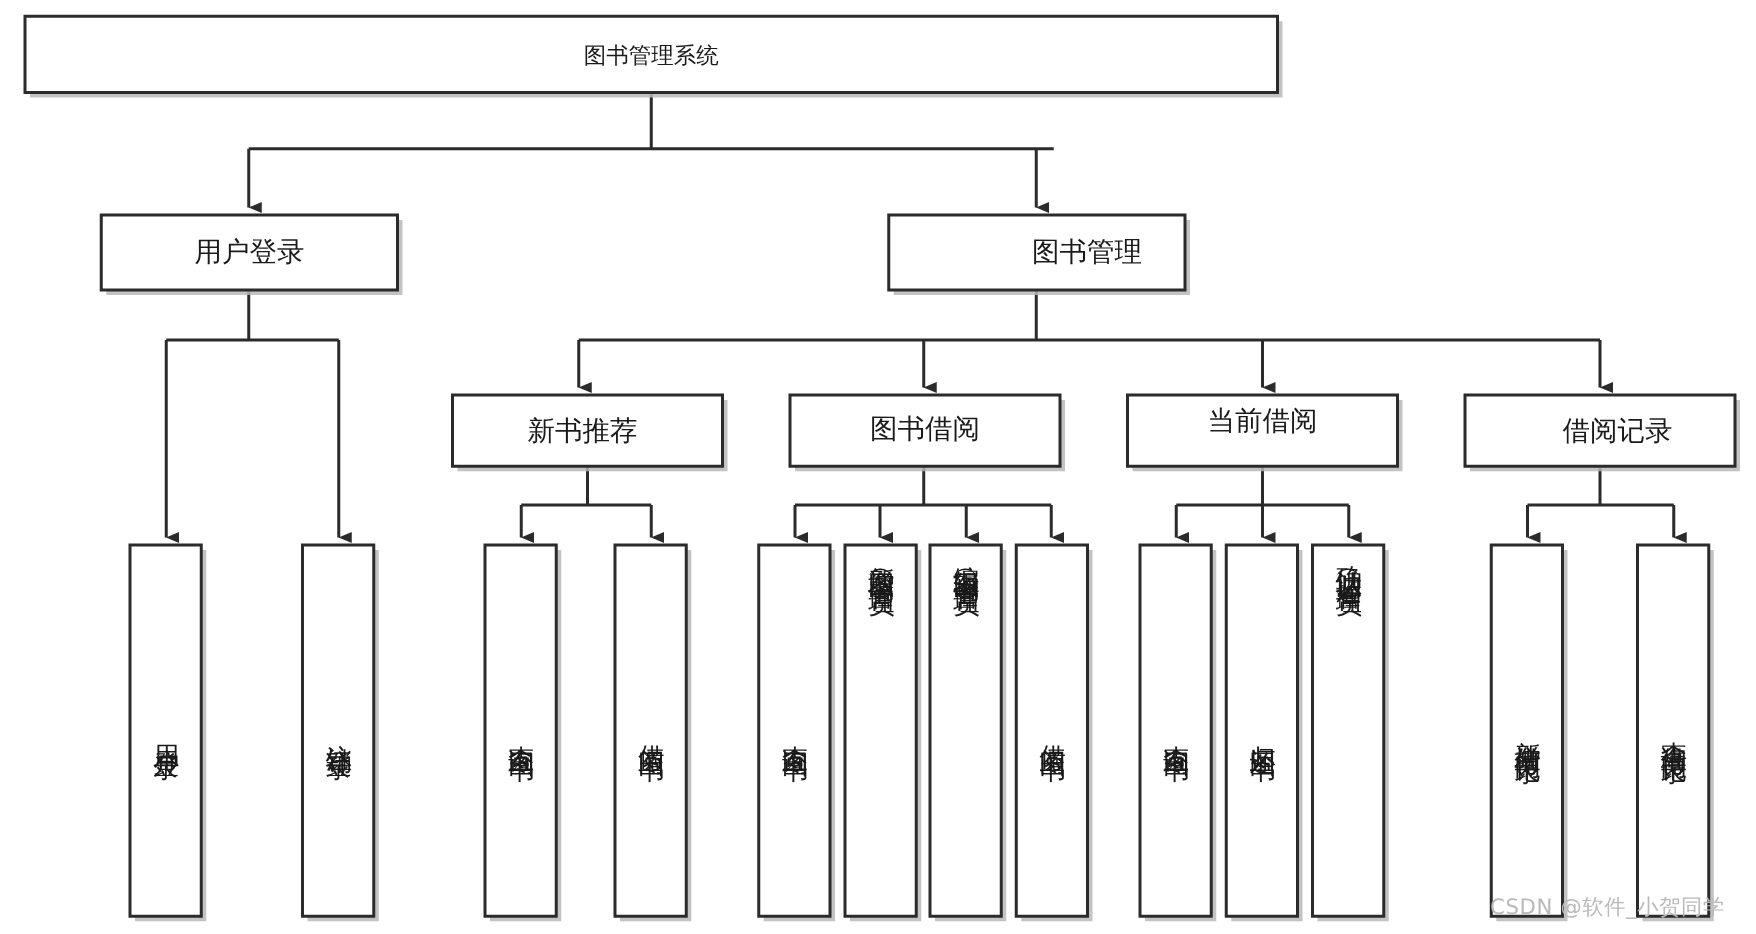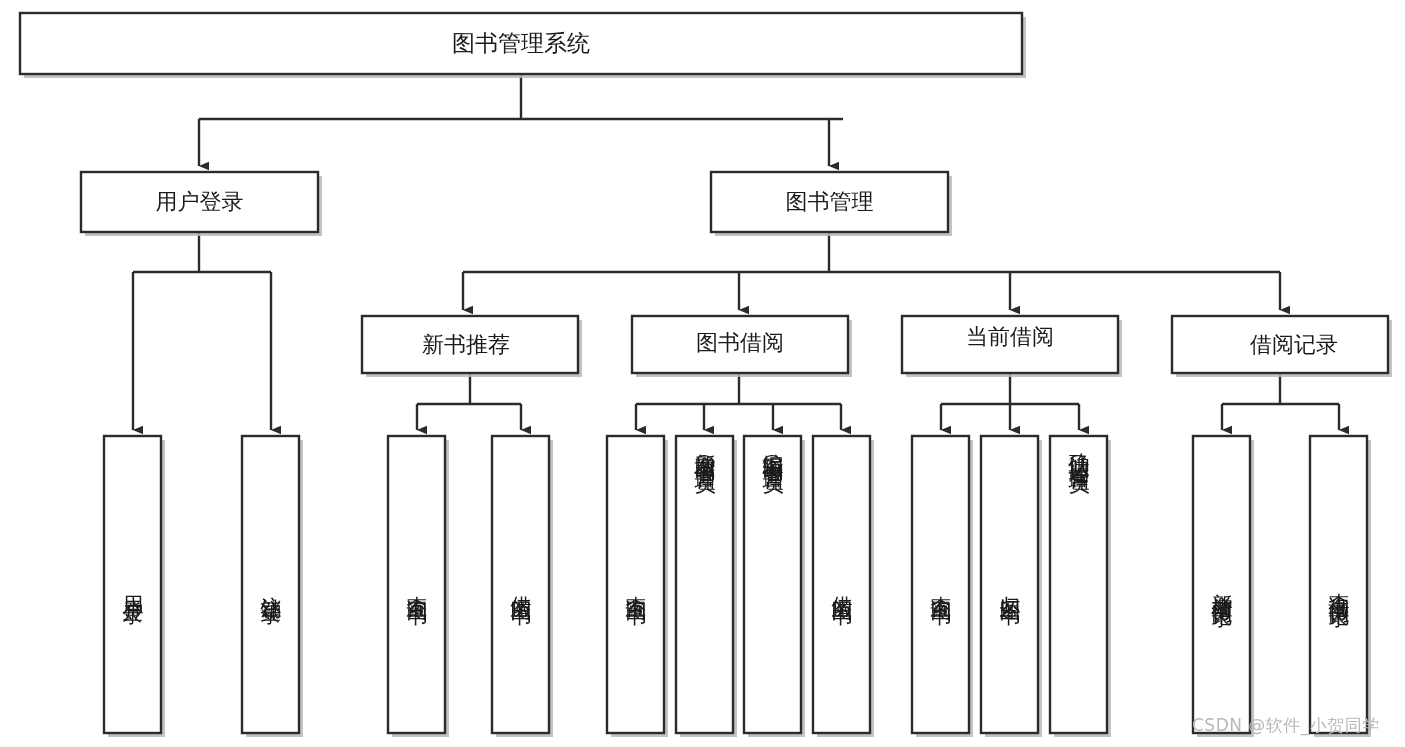--- a/index.html
+++ b/index.html
@@ -66,21 +66,21 @@
     justify-content: center;
     pointer-events: none;
   }
   .horiz-text {
     font-family: "DejaVu Sans", "Liberation Sans", sans-serif;
     font-size: 22px;
     color: #1a1a1a;
     white-space: nowrap;
   }
   .root-text {
-    font-size: 23px;
+    font-size: 18px;
   }
   #watermark {
     position: absolute;
     left: 1192px;
     top: 714px;
     font-family: "DejaVu Sans", "Liberation Sans", sans-serif;
     font-size: 17px;
     color: #b9b9b9;
     white-space: nowrap;
     letter-spacing: 0.5px;
@@ -231,21 +231,21 @@
     </g>
   </svg>
 
   <div class="horiz-text-holder" style="left:20px; top:13px; width:1002px; height:61px;">
     <span class="horiz-text root-text">图书管理系统</span>
   </div>
 
   <div class="horiz-text-holder" style="left:81px; top:172px; width:237px; height:60px;">
     <span class="horiz-text">用户登录</span>
   </div>
-  <div class="horiz-text-holder" style="left:711px; top:172px; width:237px; height:60px;">
+  <div class="horiz-text-holder" style="left:711px; top:172px; width:237px; height:60px;padding-left:40px;">
     <span class="horiz-text">图书管理</span>
   </div>
 
   <div class="horiz-text-holder" style="left:362px; top:316px; width:208px; height:57px;">
     <span class="horiz-text">新书推荐</span>
   </div>
   <div class="horiz-text-holder" style="left:632px; top:316px; width:216px; height:54px;">
     <span class="horiz-text">图书借阅</span>
   </div>
   <div class="horiz-text-holder" style="left:902px; top:316px; width:216px; height:41px;">

